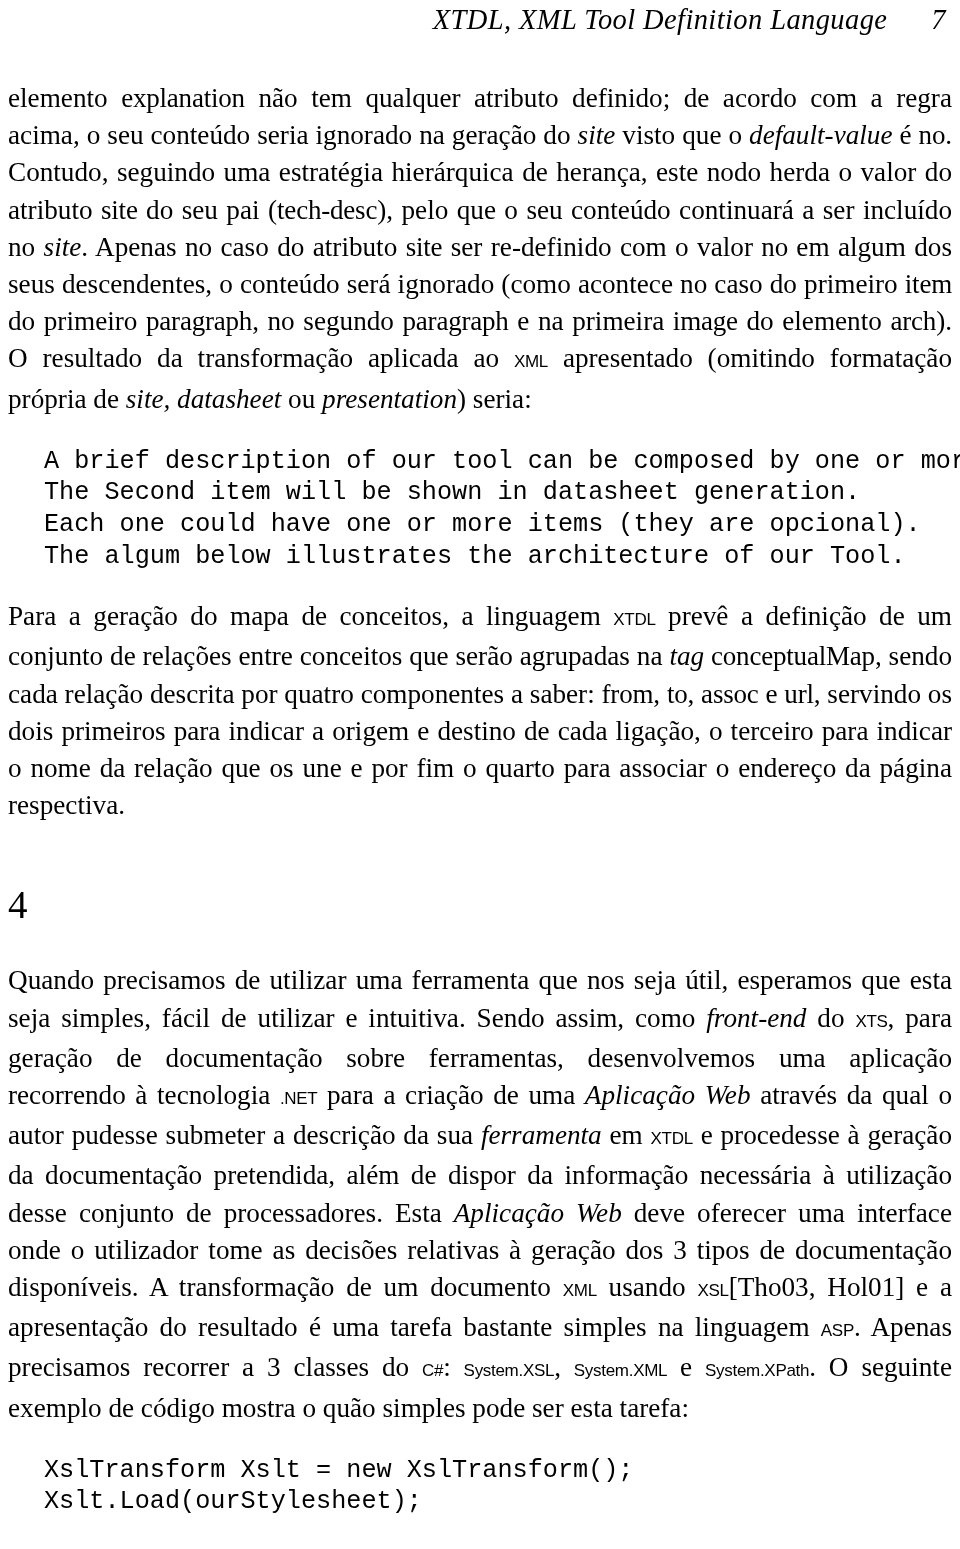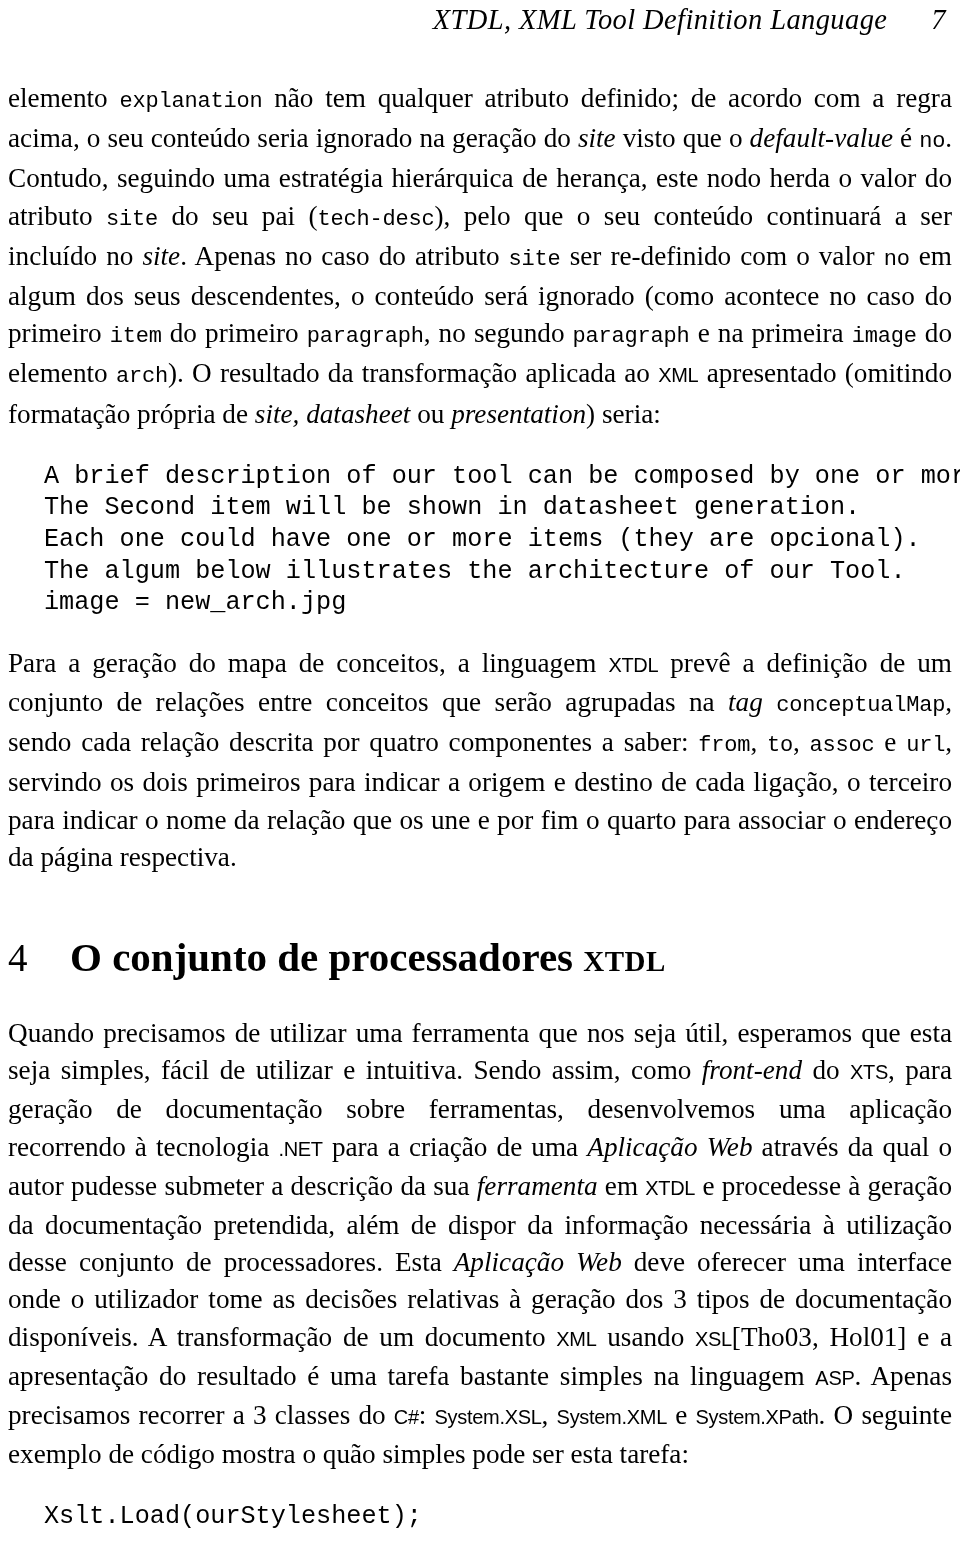--- a/index.html
+++ b/index.html
@@ -49,28 +49,28 @@
     margin: 0;
     font-size: 27.2px;
     line-height: 37.2px;
     text-align: justify;
     text-justify: inter-word;
     hyphens: manual;
   }
 
   
   .tt {
-    font-family: Liberation Mono, monospace;
-    font-size: 22px;
+    font-family: Liberation Serif, serif;
+    font-size: 27px;
     letter-spacing: -0.2px;
   }
   .it { font-style: italic; }
   .sf {
     font-family: "Liberation Sans", "DejaVu Sans", sans-serif;
-    font-size: 20px;
+    font-size: 17px;
     letter-spacing: -0.3px;
   }
 
   
   .verbatim {
     font-family: "Liberation Mono", "DejaVu Mono", "DejaVu Sans Mono", monospace;
     font-size: 25.2px;
     line-height: 31.6px;
     white-space: pre;
     margin: 0;
@@ -110,27 +110,26 @@
 
   <div class="runhead">
     <span class="rh-title">XTDL, XML Tool Definition Language</span>
     <span class="rh-page">7</span>
   </div>
 
   <div class="body-block">
 
     <p class="para"><span>elemento </span><span class="tt">explanation</span><span> não tem qualquer atributo definido; de acordo com a regra acima, o seu conteúdo seria ignorado na geração do </span><span class="it">site</span><span> visto que o </span><span class="it">default-value</span><span> é </span><span class="tt">no</span><span>. Contudo, seguindo uma estratégia hierárquica de herança, este nodo herda o valor do atributo </span><span class="tt">site</span><span> do seu pai (</span><span class="tt">tech-desc</span><span>), pelo que o seu conteúdo continuará a ser incluído no </span><span class="it">site</span><span>. Apenas no caso do atributo </span><span class="tt">site</span><span> ser re-definido com o valor </span><span class="tt">no</span><span> em algum dos seus descendentes, o conteúdo será ignorado (como acontece no caso do primeiro </span><span class="tt">item</span><span> do primeiro </span><span class="tt">paragraph</span><span>, no segundo </span><span class="tt">paragraph</span><span> e na primeira </span><span class="tt">image</span><span> do elemento </span><span class="tt">arch</span><span>). O resultado da transformação aplicada ao </span><span class="sf">XML</span><span> apresentado (omitindo formatação própria de </span><span class="it">site, datasheet</span><span> ou </span><span class="it">presentation</span><span>) seria:</span></p>
 
-    <div class="verbatim verb-top verb-bottom"><div>A brief description of our tool can be composed by one or more paragraphs.</div><div>The Second item will be shown in datasheet generation.</div><div>Each one could have one or more items (they are opcional).</div><div>The algum below illustrates the architecture of our Tool.</div><div>image = new_arch.jpg</div></div>
+    <div class="verbatim verb-top verb-bottom"><div>A brief description of our tool can be composed by one or more paragraphs.</div><div>The Second item will be shown in datasheet generation.</div><div>Each one could have one or more items (they are opcional).</div><div>The algum below illustrates the architecture of our Tool.</div></div>
 
     <p class="para"><span>Para a geração do mapa de conceitos, a linguagem </span><span class="sf">XTDL</span><span> prevê a definição de um conjunto de relações entre conceitos que serão agrupadas na </span><span class="it">tag</span><span> </span><span class="tt">conceptualMap</span><span>, sendo cada relação descrita por quatro componentes a saber: </span><span class="tt">from</span><span>, </span><span class="tt">to</span><span>, </span><span class="tt">assoc</span><span> e </span><span class="tt">url</span><span>, servindo os dois primeiros para indicar a origem e destino de cada ligação, o terceiro para indicar o nome da relação que os une e por fim o quarto para associar o endereço da página respectiva.</span></p>
 
     <div class="section-head">
       <span class="sec-num">4</span>
-      <span class="sec-title"><span>O conjunto de processadores </span><span class="smallcaps">xtdl</span></span>
     </div>
 
     <p class="para"><span>Quando precisamos de utilizar uma ferramenta que nos seja útil, esperamos que esta seja simples, fácil de utilizar e intuitiva. Sendo assim, como </span><span class="it">front-end</span><span> do </span><span class="sf">XTS</span><span>, para geração de documentação sobre ferramentas, desenvolvemos uma aplicação recorrendo à tecnologia </span><span class="sf">.NET</span><span> para a criação de uma </span><span class="it">Aplicação Web</span><span> através da qual o autor pudesse submeter a descrição da sua </span><span class="it">ferramenta</span><span> em </span><span class="sf">XTDL</span><span> e procedesse à geração da documentação pretendida, além de dispor da informação necessária à utilização desse conjunto de processadores. Esta </span><span class="it">Aplicação Web</span><span> deve oferecer uma interface onde o utilizador tome as decisões relativas à geração dos 3 tipos de documentação disponíveis. A transformação de um documento </span><span class="sf">XML</span><span> usando </span><span class="sf">XSL</span><span>[Tho03, Hol01] e a apresentação do resultado é uma tarefa bastante simples na linguagem </span><span class="sf">ASP</span><span>. Apenas precisamos recorrer a 3 classes do </span><span class="sf">C#</span><span>: </span><span class="sf">System.XSL</span><span>, </span><span class="sf">System.XML</span><span> e </span><span class="sf">System.XPath</span><span>. O seguinte exemplo de código mostra o quão simples pode ser esta tarefa:</span></p>
 
-    <div class="verbatim verb-top verb-bottom"><div>Xslt.Load(ourStylesheet);</div></div>
+    <div class="verbatim verb-top verb-bottom"><div>XslTransform Xslt = new XslTransform();</div><div>Xslt.Load(ourStylesheet);</div></div>
 
   </div>
 </div>
 
 </body></html>

